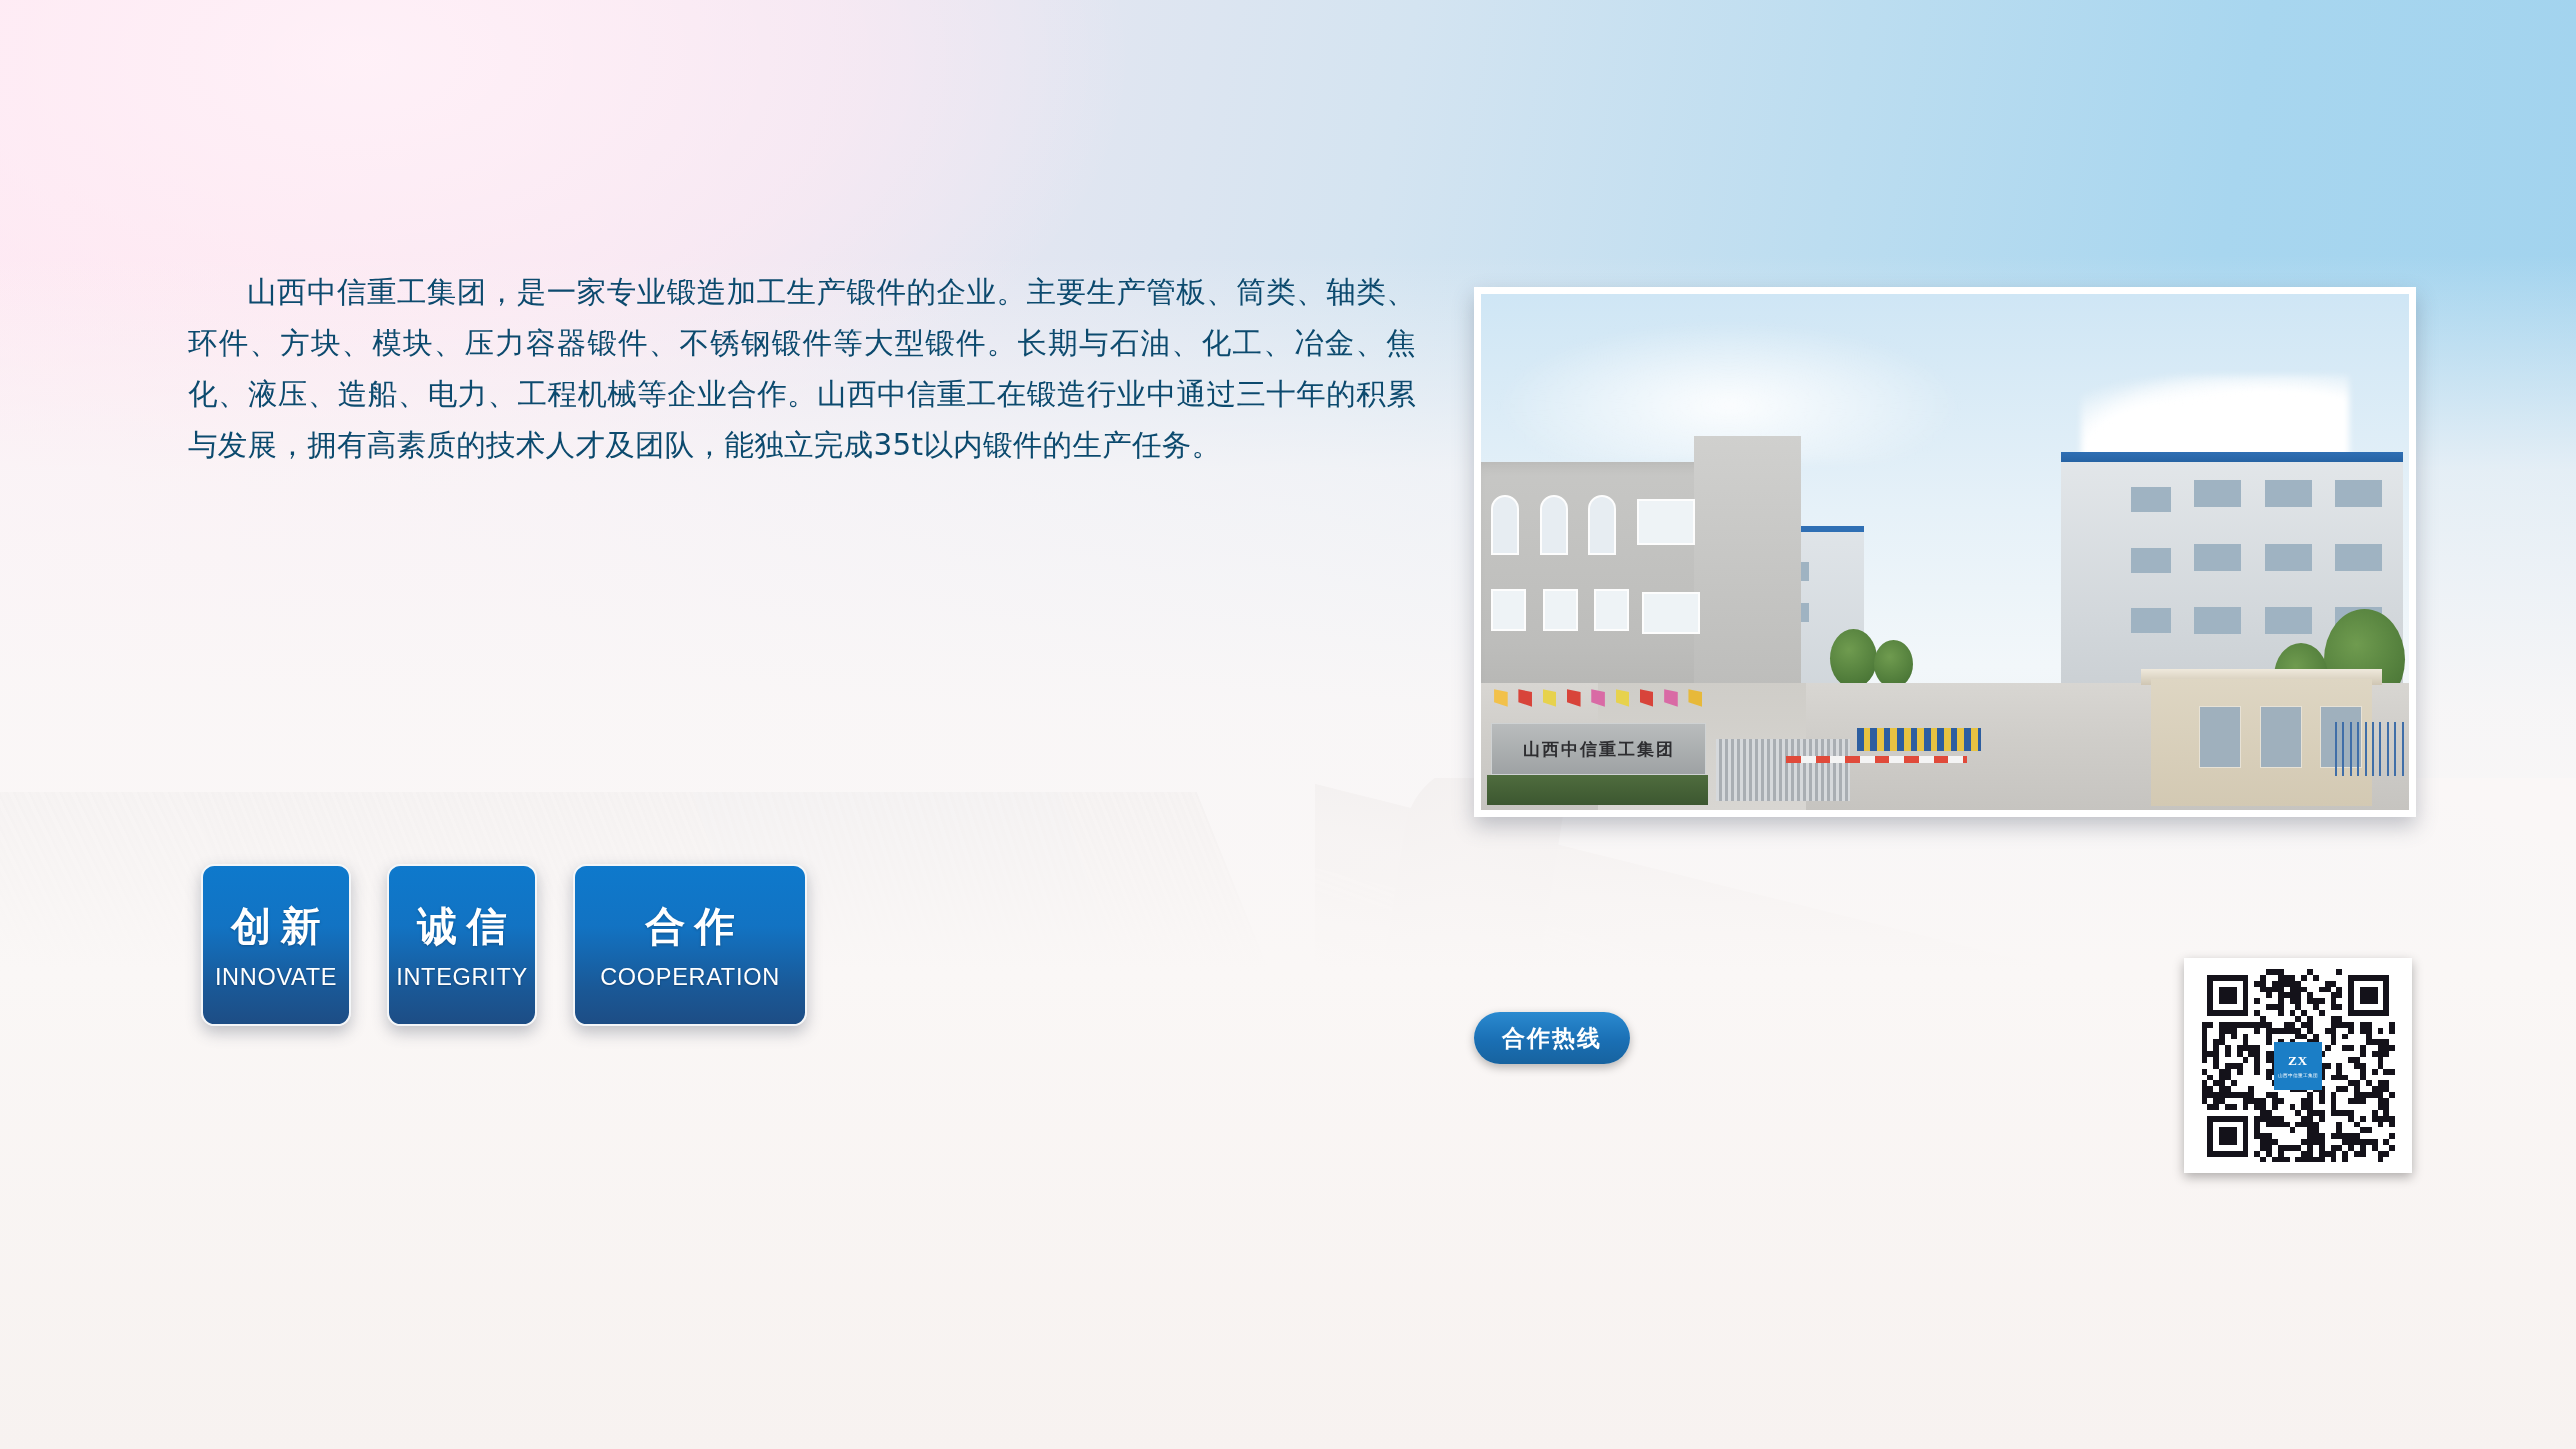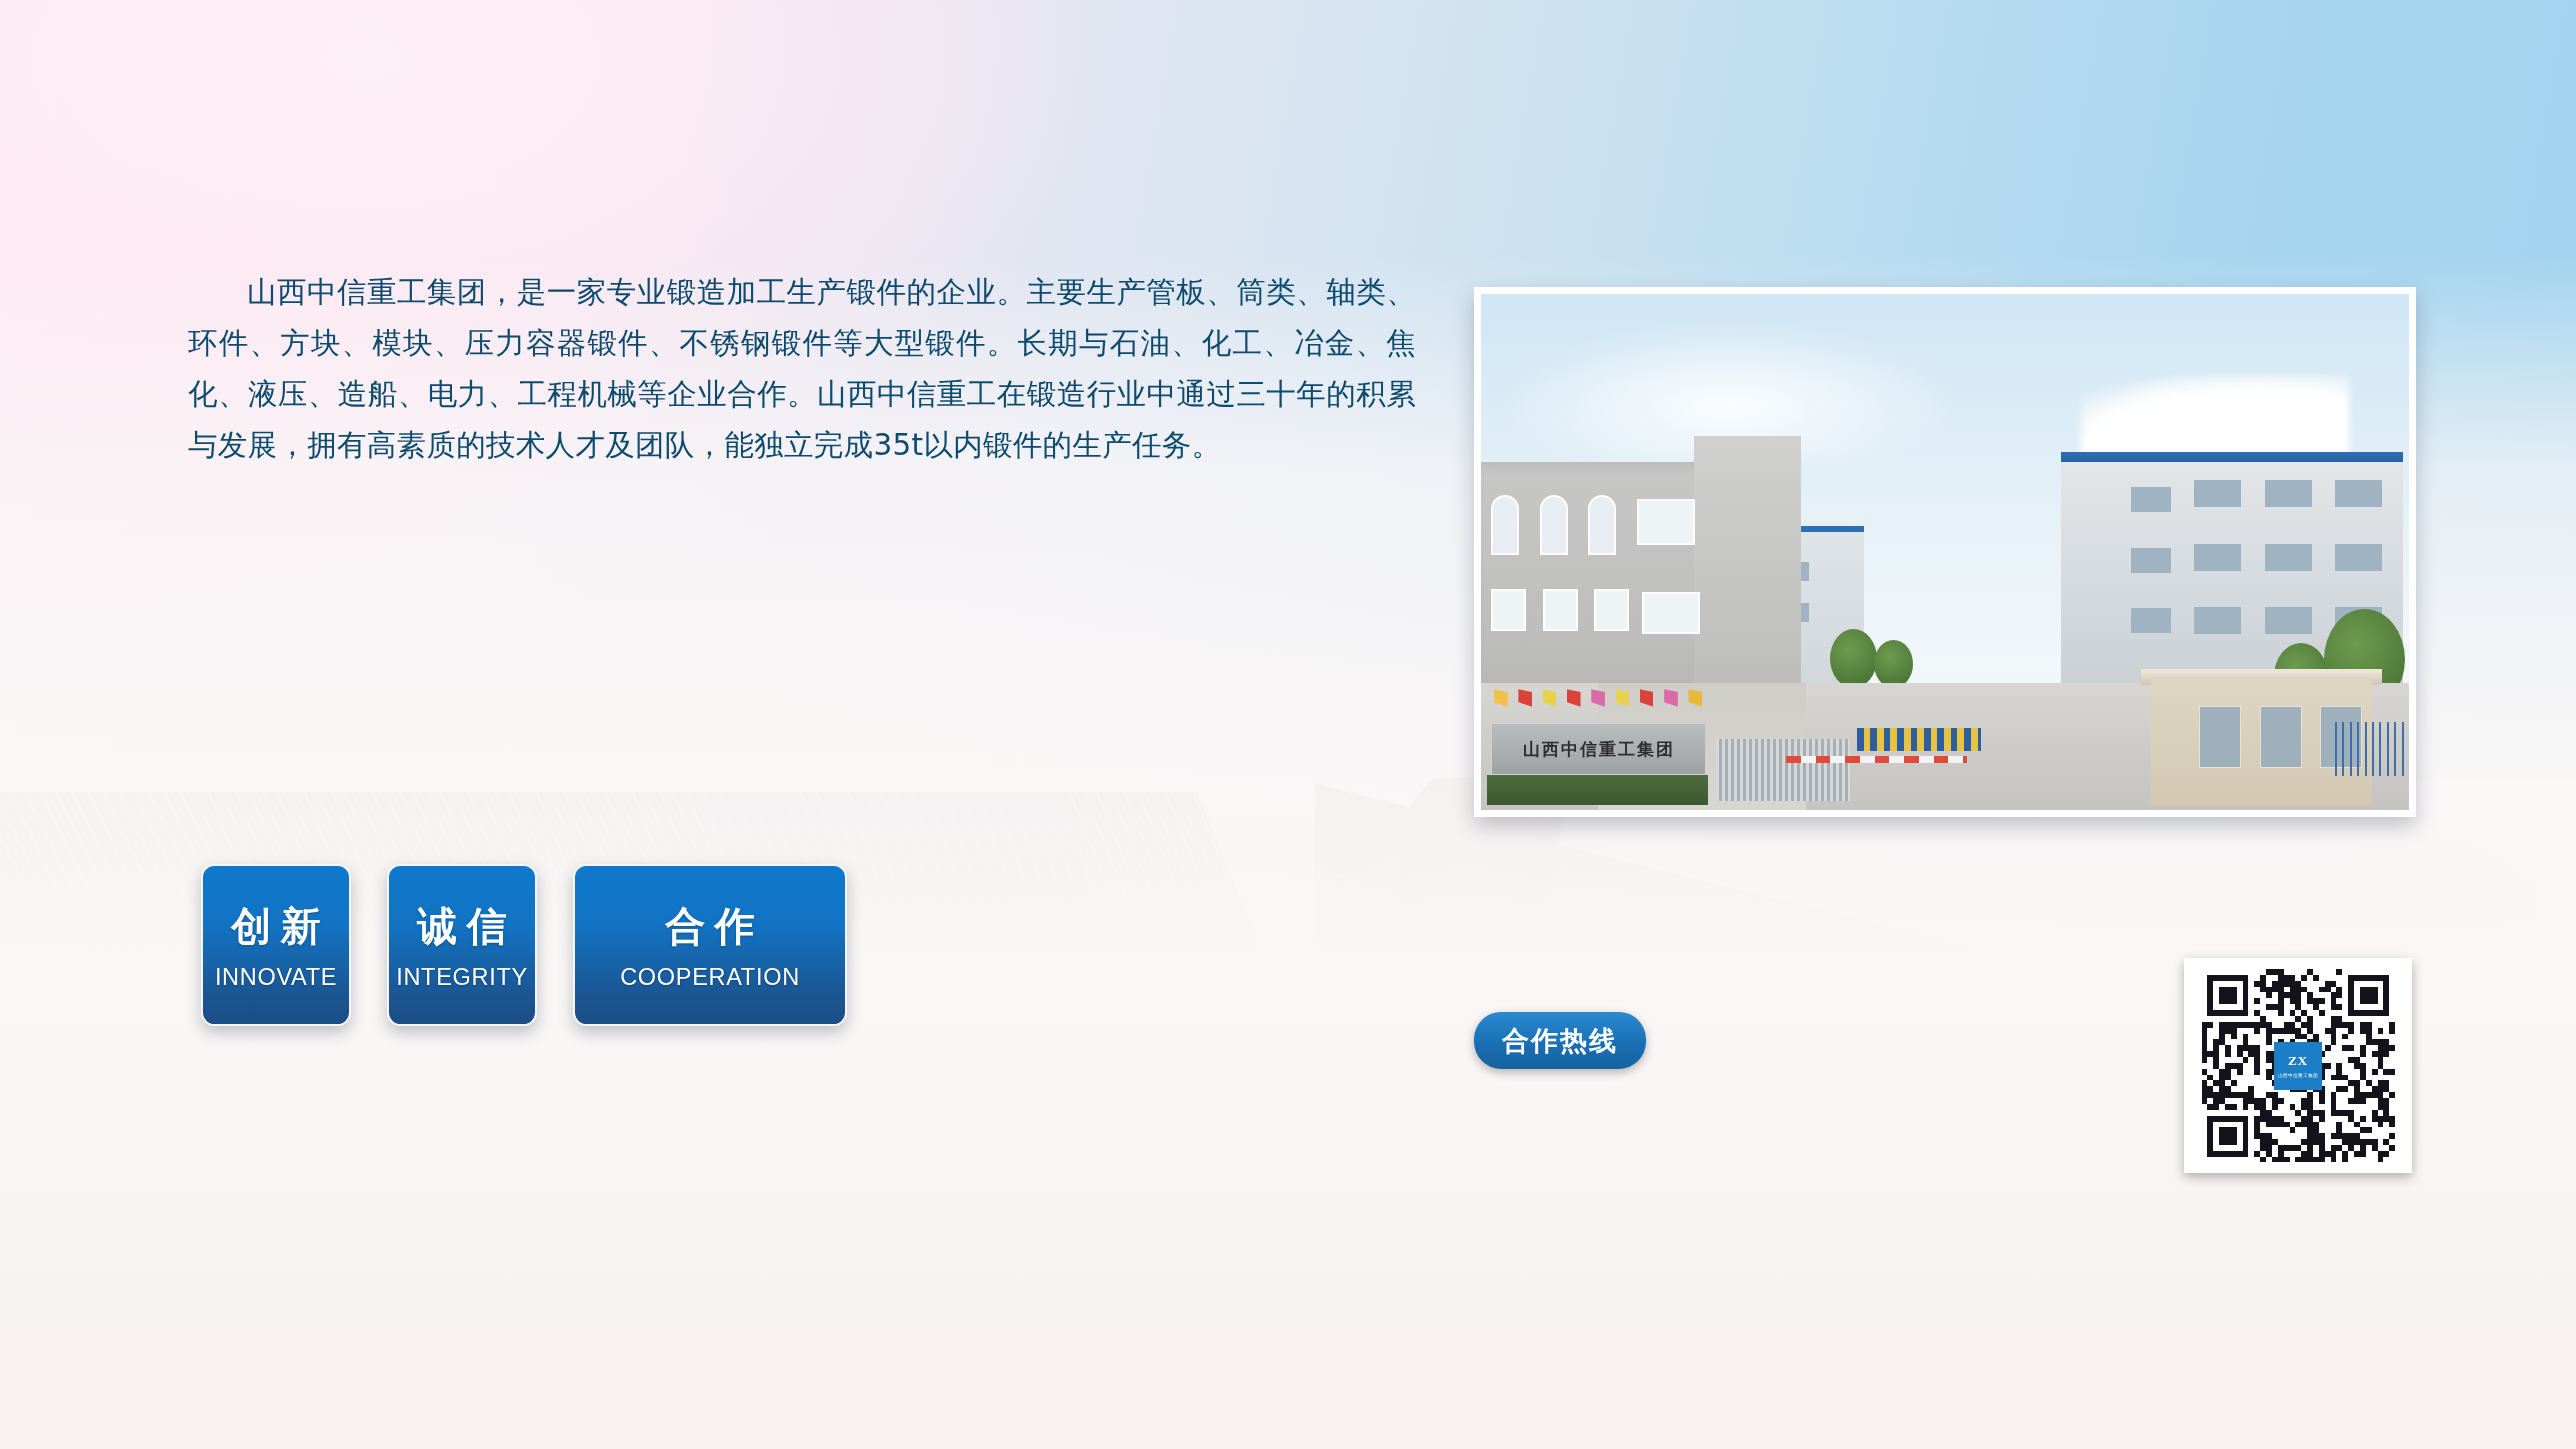--- a/index.html
+++ b/index.html
@@ -163,21 +163,21 @@
   
   .cards { position:absolute; left:201px; top:864px; display:flex; gap:36px; z-index:15; }
   .vcard {
     width:150px; height:162px; border-radius:13.4px;
     background:linear-gradient(180deg,#0e79cc 0%, #1273c3 38%, #1a5896 78%, #1d4d85 100%);
     border:2.7px solid #f4f6f8;
     box-shadow:0 6.7px 14.8px rgba(60,70,90,.30);
     display:flex; flex-direction:column; align-items:center; justify-content:center;
     color:#fff;
   }
-  .vcard.wide { width:274px; }
+  .vcard.wide { width:234px; }
   .vcard .cn {
     font-size:40px; font-weight:700; letter-spacing:9.4px; text-indent:9.4px;
     font-family:"DejaVu Sans","Liberation Sans",sans-serif;
     text-shadow:0 1.3px 2.7px rgba(0,0,0,.25);
     margin-bottom:10.7px;
   }
   .vcard .en {
     font-size:23.5px; letter-spacing:0.7px;
     font-family:"Liberation Sans",sans-serif;
     text-shadow:0 1.3px 2px rgba(0,0,0,.25);
@@ -263,21 +263,21 @@
   .ph-flags { position:absolute; left:13.4px; bottom:93px; width:208px; height:28px; display:flex; gap:10.7px; align-items:flex-start; }
   .ph-flags i { display:block; width:14.8px; height:17.4px; clip-path:polygon(0 0,100% 16%,100% 100%,0 74%); }
   .ph-rail { position:absolute; left:376px; bottom:59px; width:124px; height:23px;
     background:repeating-linear-gradient(90deg,#2d5ea0 0,#2d5ea0 6.7px,#e8c341 6.7px,#e8c341 13.4px); }
 
   
   .hotline { position:absolute; left:1474px; top:1012px; display:flex; align-items:center; gap:25.5px; z-index:25; }
   .hot-pill {
     background:linear-gradient(180deg,#2a8ad0 0%,#1a6fb4 55%,#17639f 100%);
     border-radius:27px; padding:10.7px 28px;
-    color:#fff; font-size:27px; font-weight:700; letter-spacing:2px;
+    color:#fff; font-size:23px; font-weight:700; letter-spacing:2px;
     font-family:Liberation Sans, sans-serif;
     box-shadow:0 3.4px 9.4px rgba(0,0,0,.28);
   }
   .hot-num {
     color:#fff; font-size:46px; letter-spacing:2px;
     font-family:"Liberation Sans",sans-serif;
     text-shadow:0 2px 6.7px rgba(0,0,0,.45);
   }
 
   

